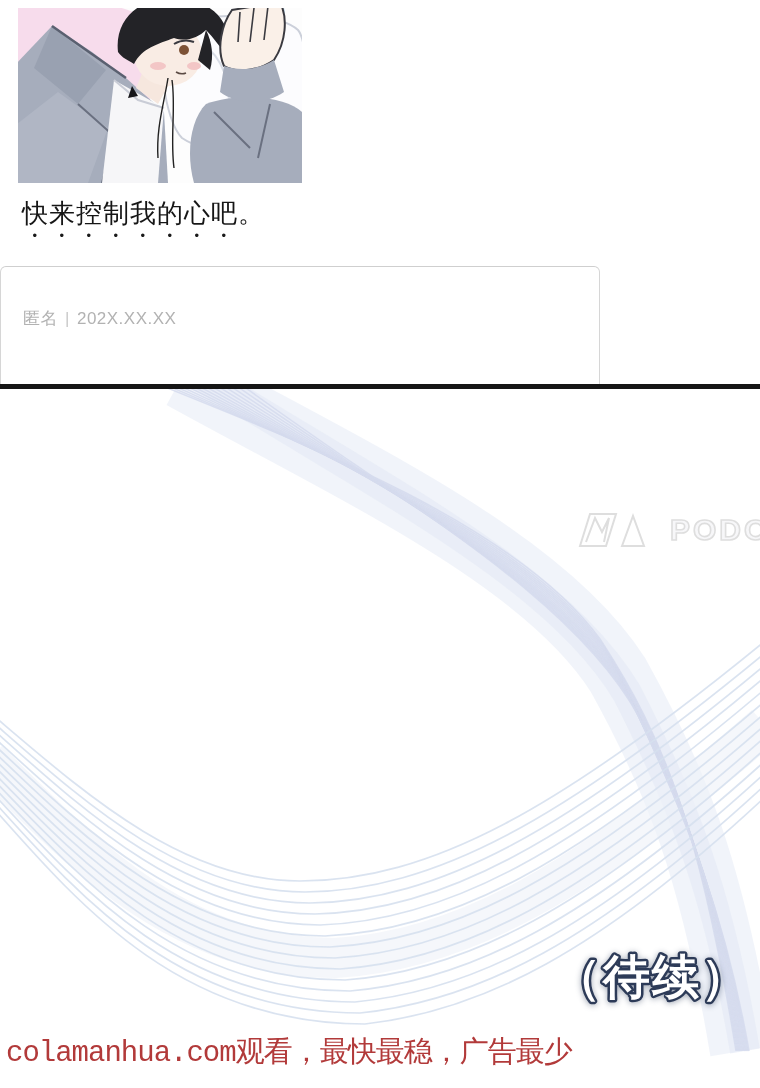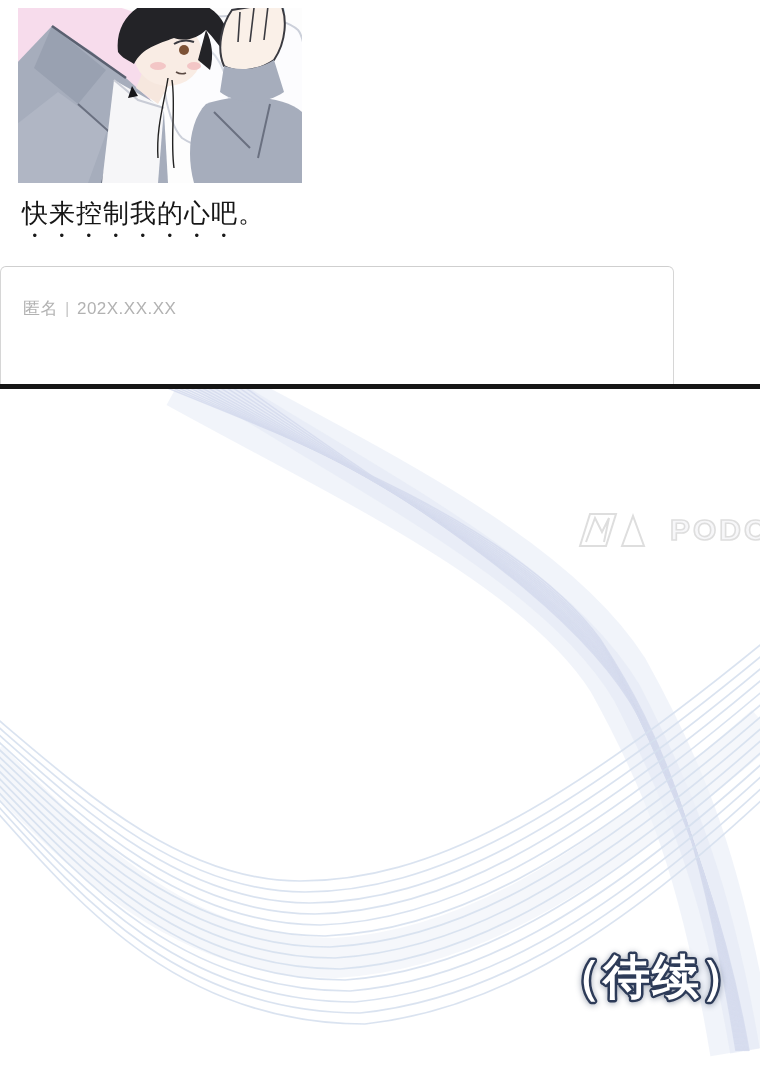--- a/index.html
+++ b/index.html
@@ -16,24 +16,24 @@
     color:#161616;font-weight:500;letter-spacing:1px;white-space:nowrap;
   }
   .caption .emph{
     -webkit-text-emphasis:filled dot #1a1a1a;
     -webkit-text-emphasis-position:under;
     text-emphasis:filled dot #1a1a1a;
     text-emphasis-position:under right;
   }
   
   .comment-card{
-    position:absolute;left:0;top:258px;width:674px;height:118px;
+    position:absolute;left:0;top:258px;width:600px;height:118px;
     border-top:1px solid #cfcfcf;border-left:1px solid #d6d6d6;border-right:1px solid #d6d6d6;
     border-radius:6px 6px 0 0;background:#ffffff;box-sizing:border-box;
-    padding:30px 0 0 22px;
+    padding:40px 0 0 22px;
   }
   .meta{font-size:17px;color:#b2b2b2;letter-spacing:.5px;}
   .meta .sep{color:#c9c9c9;margin:0 7px;font-weight:300;}
   .message{margin-top:13px;font-size:23px;color:#141414;letter-spacing:.5px;}
   
   .black-divider{position:absolute;left:0;top:376px;width:760px;height:5px;background:#151515;}
   
   .wave-area{position:absolute;left:0;top:381px;width:760px;height:707px;background:#ffffff;}
   .wave-area svg{display:block;width:100%;height:100%;}
   
@@ -161,14 +161,15 @@
       <path d="M10,32 L19,8 L26,22 L33,8 L28,32" fill="none" stroke="#dedede" stroke-width="2"></path>
       <path d="M46,36 L57,6 L68,36 Z" fill="#ffffff" stroke="#dedede" stroke-width="2"></path>
     </svg>
     <span class="podo-text">PODO</span>
   </div>
 
   <svg class="ending" viewBox="0 0 200 66">
     <text x="100" y="49" text-anchor="middle">（待续）</text>
   </svg>
 
+  <div class="site-notice">colamanhua.com观看，最快最稳，广告最少</div>
 
 </div>
 
 </body></html>

